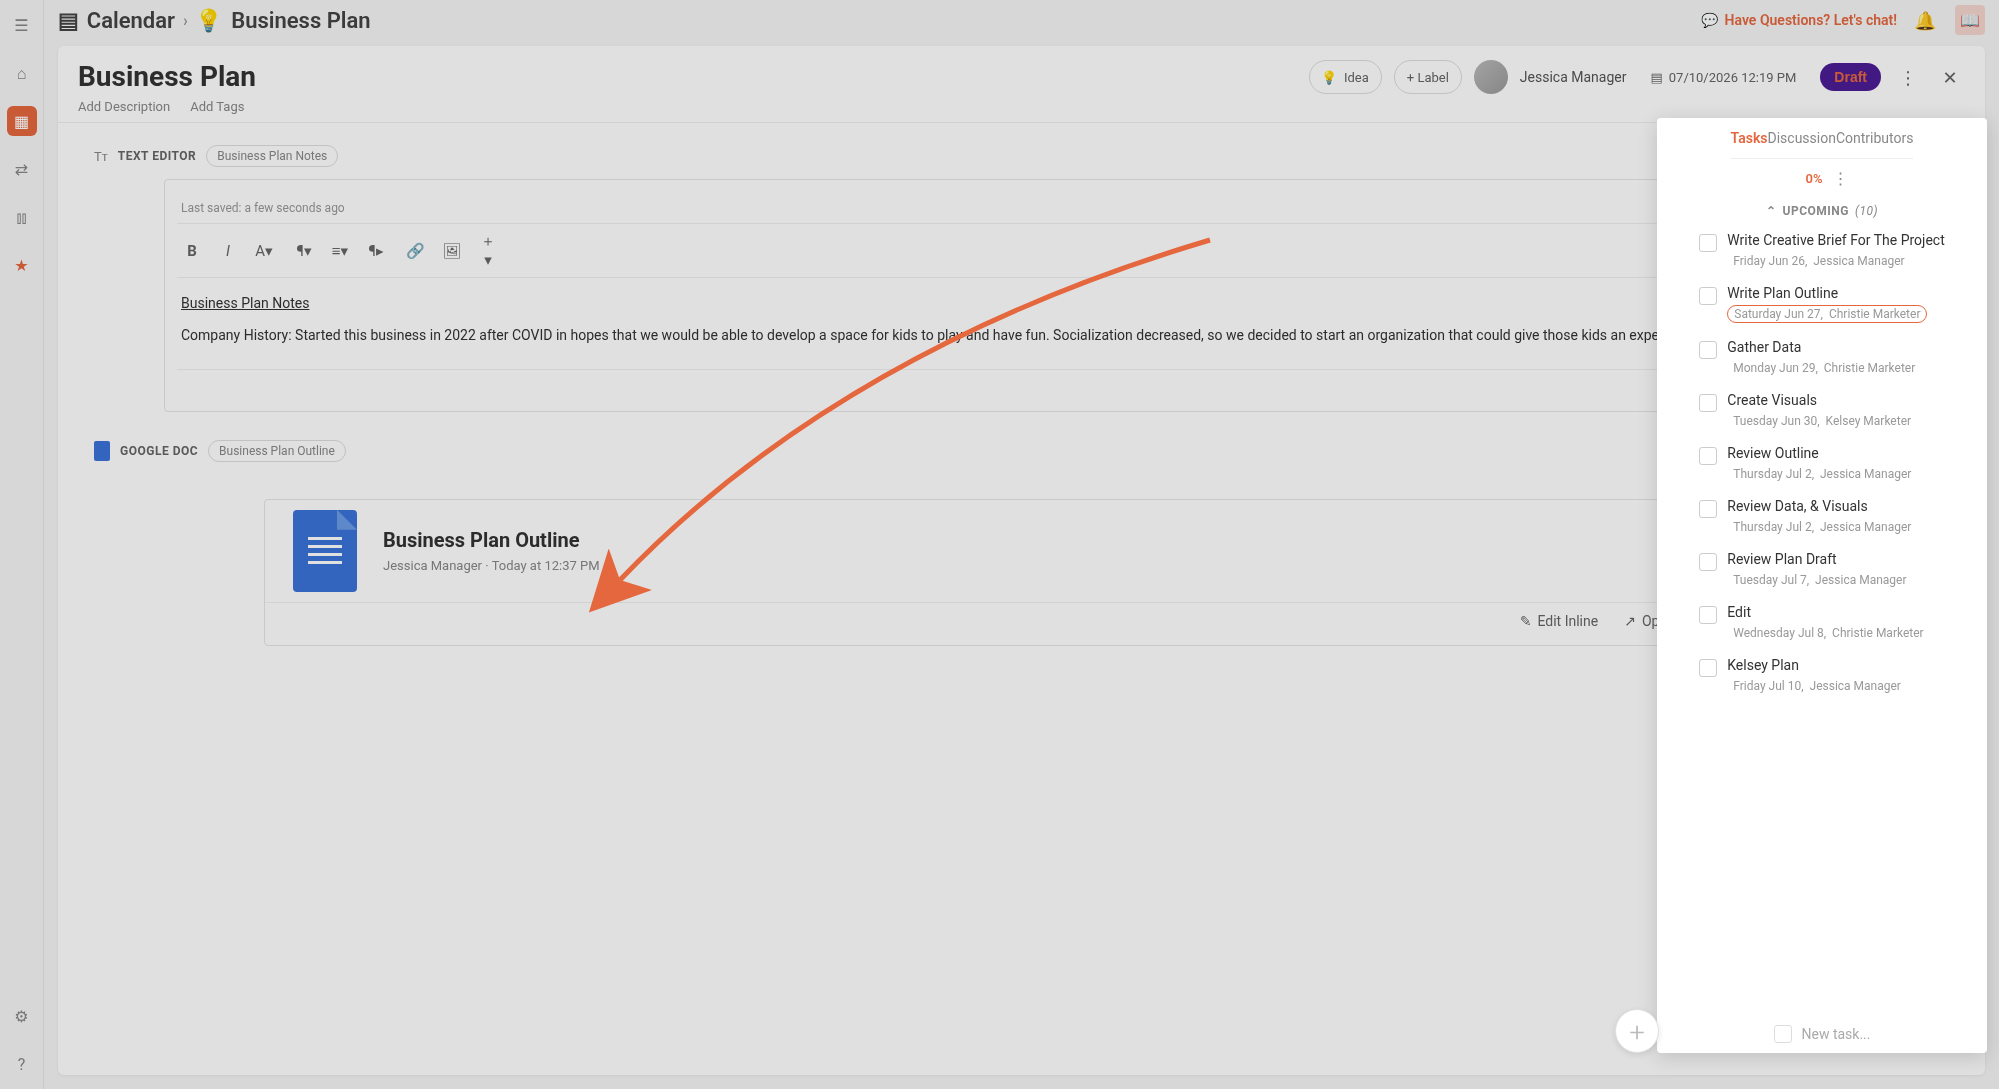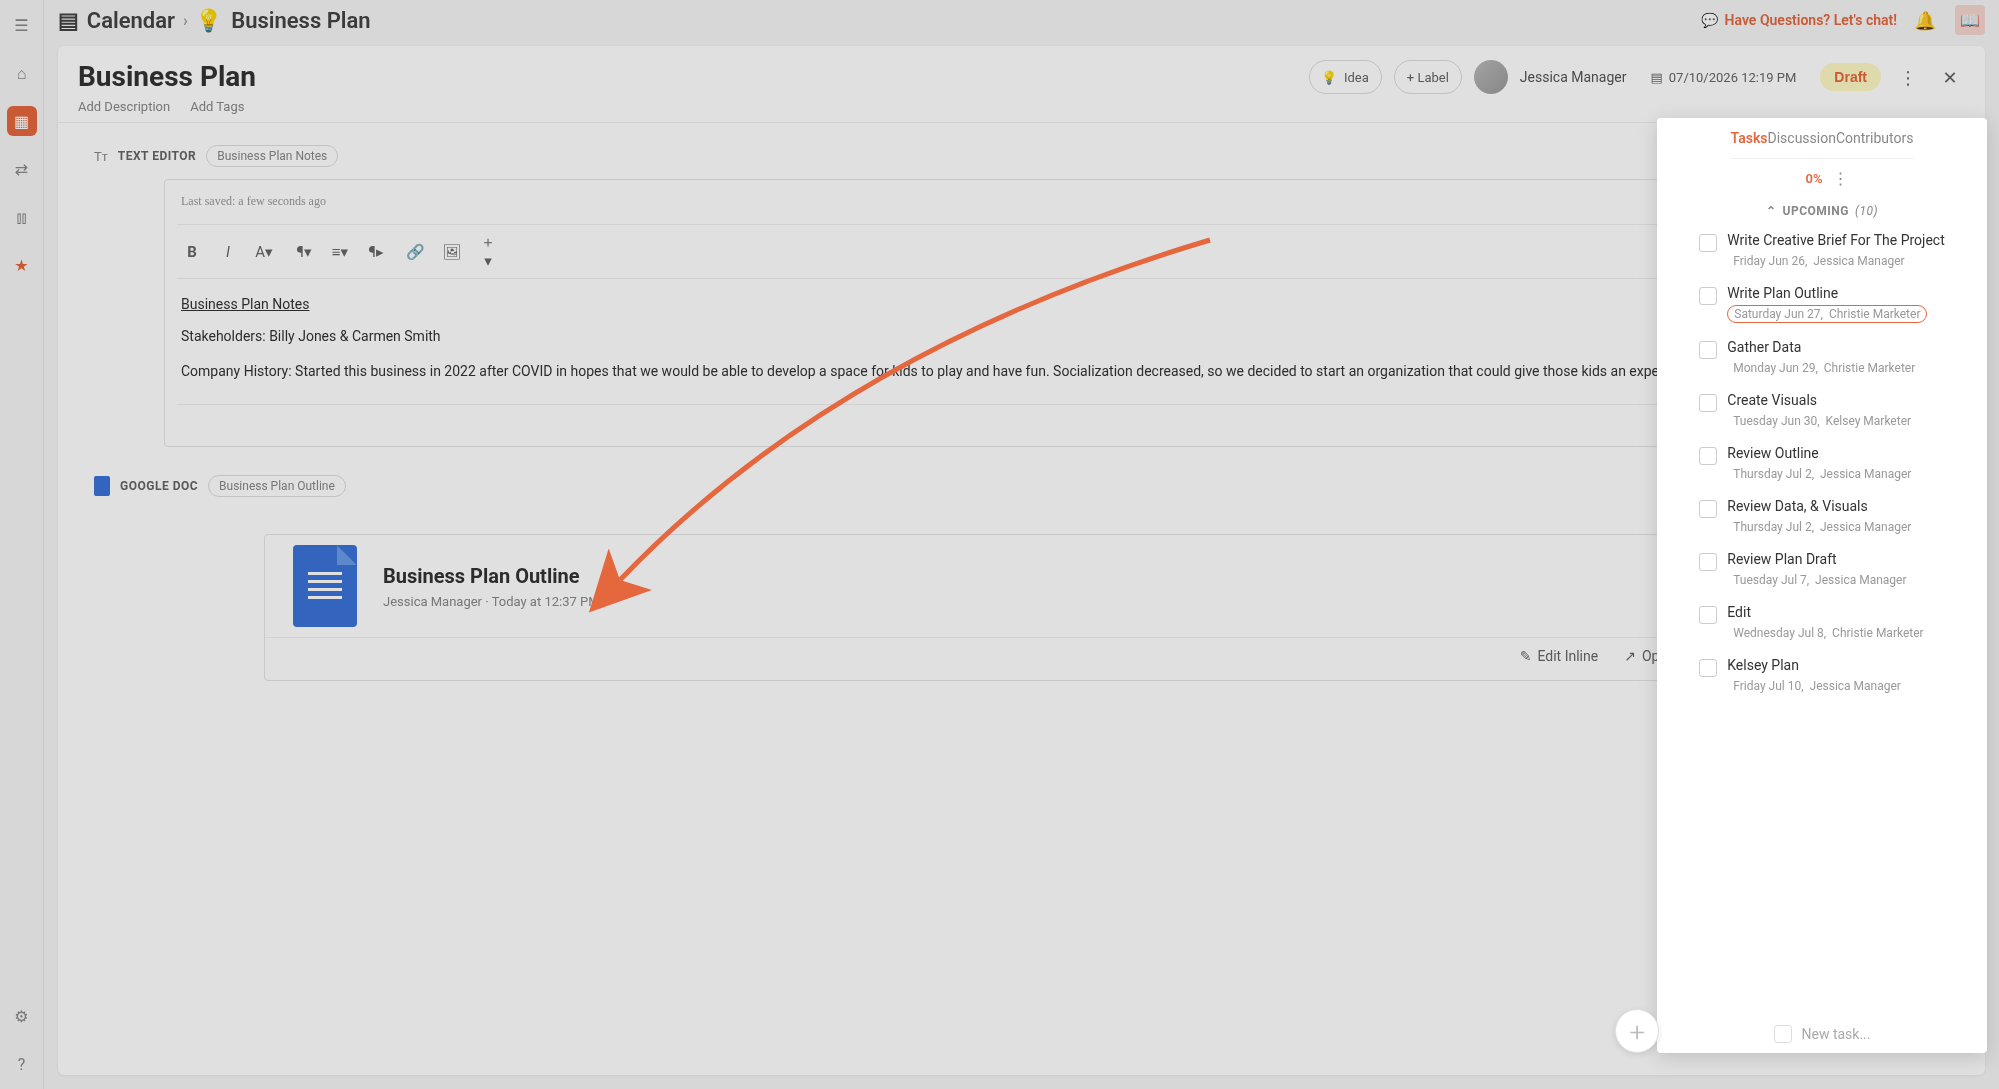--- a/index.html
+++ b/index.html
@@ -19,30 +19,30 @@
 .bookicon { width: 30px; height: 30px; background: #f5d6ce; border-radius: 4px; display: flex; align-items: center; justify-content: center; color: #e5673e; }
 .page { flex: 1; margin: 6px 14px 14px 14px; background: #fff; border-radius: 6px; box-shadow: 0 1px 3px rgba(0,0,0,0.06); display: flex; flex-direction: column; overflow: hidden; }
 .pagehead { padding: 14px 20px 8px 20px; display: flex; align-items: flex-start; gap: 16px; border-bottom: 1px solid #eee; }
 .pagehead .titleblock { display: flex; flex-direction: column; gap: 6px; }
 .pagehead h1 { font-size: 28px; font-weight: 700; color: #333; }
 .pagehead .sublinks { display: flex; gap: 20px; font-size: 13px; color: #888; }
 .pagehead .rightmeta { margin-left: auto; display: flex; align-items: center; gap: 12px; }
 .pill { display: inline-flex; align-items: center; gap: 6px; height: 34px; padding: 0 12px; border: 1px solid #ddd; border-radius: 17px; font-size: 13px; color: #666; background: #fff; }
 .pill.noborder { border: none; }
 .avatar { width: 34px; height: 34px; border-radius: 50%; background: linear-gradient(135deg,#bbb,#999); }
-.draftbtn { background: #fef9c3; color: #e5673e; border-radius: 17px; padding: 6px 14px; font-weight: 600; font-size: 14px; border: none; }
+.draftbtn { background: #4c1d95; color: #e5673e; border-radius: 17px; padding: 6px 14px; font-weight: 600; font-size: 14px; border: none; }
 .iconbtn { width: 30px; height: 30px; display: flex; align-items: center; justify-content: center; color: #666; cursor: pointer; font-size: 18px; }
 .content { flex: 1; overflow-y: auto; padding: 16px 20px; }
 .section { margin-bottom: 22px; margin-left: 16px; }
 .sectionhead { display: flex; align-items: center; gap: 10px; padding: 6px 0; }
 .sectionhead .label { font-size: 12px; font-weight: 700; letter-spacing: 0.5px; color: #666; }
 .chip { display: inline-block; padding: 3px 10px; border: 1px solid #ddd; border-radius: 12px; font-size: 12px; color: #888; }
 .sectionhead .collapse { margin-left: auto; color: #aaa; cursor: pointer; }
 .editorwrap { background: #fff; border: 1px solid #e5e5e5; border-radius: 4px; padding: 10px 12px 0 12px; margin-top: 6px; margin-left: 70px; margin-right: 70px; }
-.editortop { display: flex; align-items: flex-start; font-size: 12px; color: #999; padding: 4px 4px 8px 4px; font-family: Liberation Serif, serif; }
+.editortop { display: flex; align-items: flex-end; font-size: 12px; color: #999; padding: 4px 4px 8px 4px; }
 .editortop .gear { margin-left: auto; color: #bbb; font-size: 18px; cursor: pointer; }
 .toolbar { display: flex; align-items: center; gap: 18px; padding: 8px 4px; border-top: 1px solid #eee; border-bottom: 1px solid #eee; color: #666; }
 .toolbar .grp { display: flex; gap: 14px; align-items: center; }
 .toolbar .tbtn { width: 22px; text-align: center; cursor: pointer; font-size: 15px; }
 .toolbar .more { margin-left: auto; cursor: pointer; }
 .doc { padding: 14px 4px 10px 4px; font-size: 14px; color: #333; line-height: 1.6; }
 .doc .docTitle { text-decoration: underline; margin-bottom: 10px; }
 .doc p { margin-bottom: 12px; }
 .docfoot { display: flex; justify-content: flex-end; gap: 20px; padding: 10px 4px 16px 4px; font-size: 13px; color: #888; border-top: 1px solid #eee; }
 .gdoccard { background: #fff; border: 1px solid #e5e5e5; border-radius: 4px; margin-left: 170px; margin-right: 170px; margin-top: 6px; }
@@ -168,21 +168,20 @@
               </div>
               <div class="grp">
                 <span class="tbtn">🔗</span>
                 <span class="tbtn">🖼</span>
                 <span class="tbtn">＋▾</span>
               </div>
               <span class="more">⋮</span>
             </div>
             <div class="doc">
               <p class="docTitle">Business Plan Notes</p>
-              <p>Stakeholders: Billy Jones &amp; Carmen Smith</p>
               <p>Company History: Started this business in 2022 after COVID in hopes that we would be able to develop a space for kids to play and have fun. Socialization decreased, so we decided to start an organization that could give those kids an experience like no other.</p>
             </div>
             <div class="docfoot">
               <span>Words : 55</span>
               <span>Characters : 319</span>
             </div>
           </div>
         </div>
 
         <div class="section">

